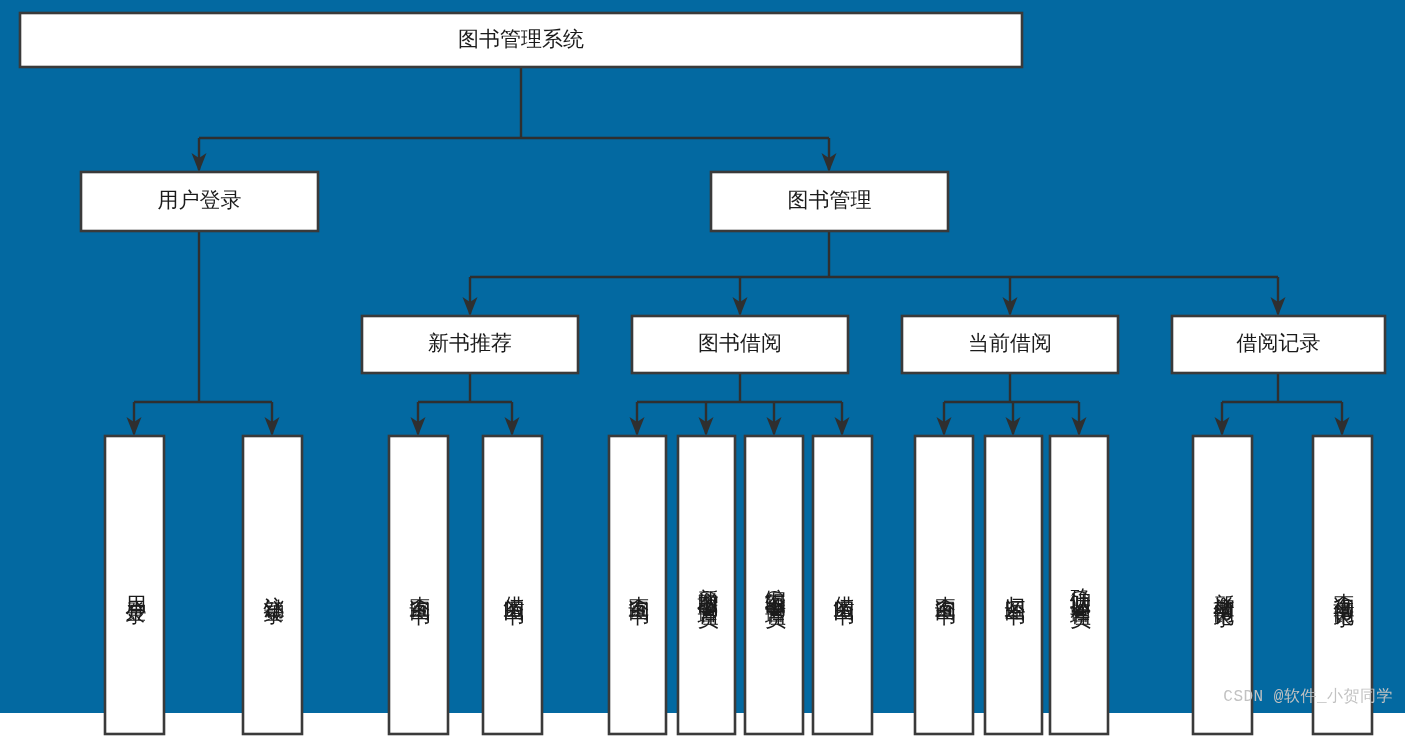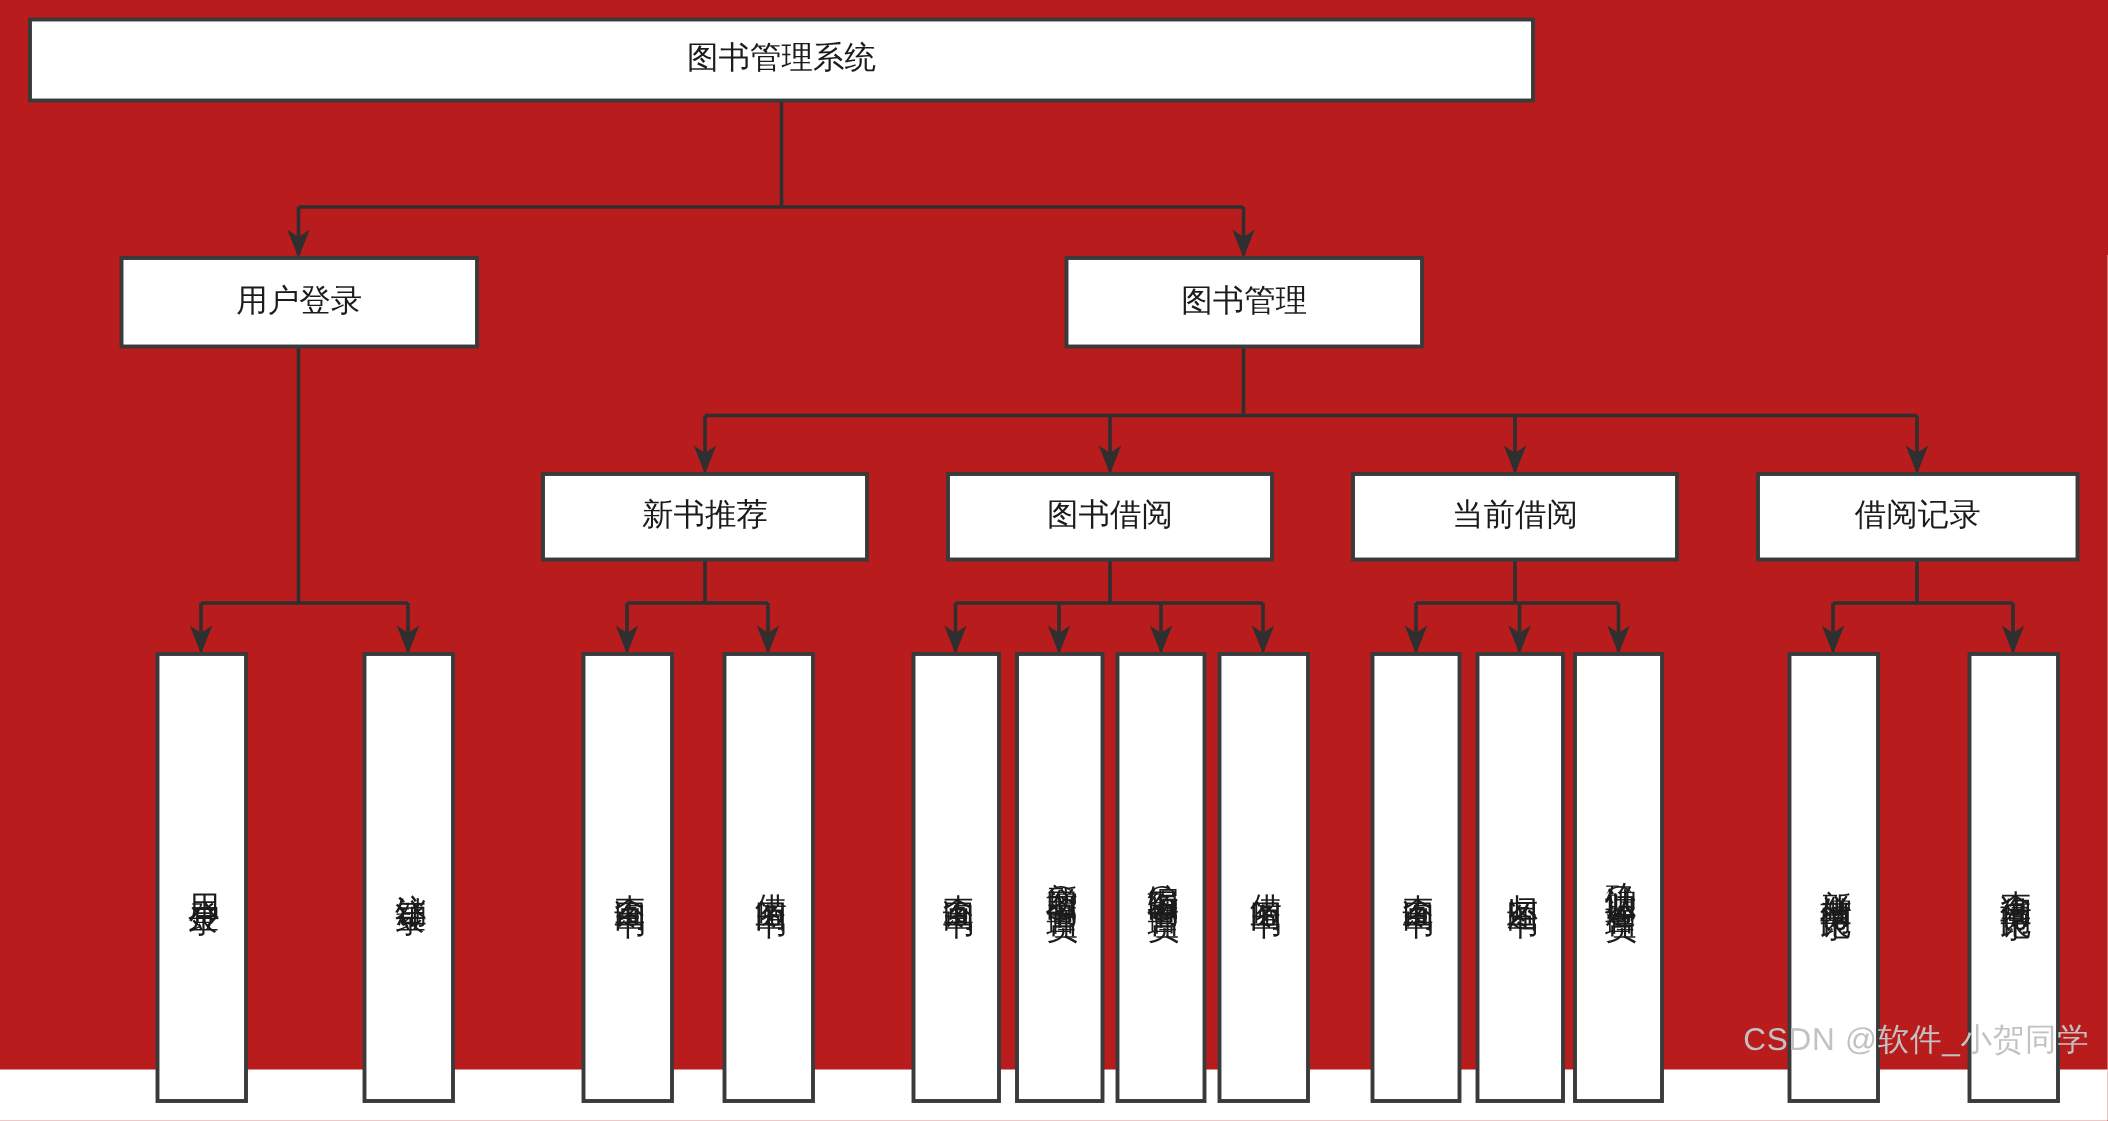--- a/index.html
+++ b/index.html
@@ -10,21 +10,21 @@
   body {
     width: 1405px;
     height: 747px;
     font-family: "Liberation Sans", "DejaVu Sans", sans-serif;
     overflow: hidden;
   }
   #diagram-root {
     position: relative;
     width: 1405px;
     height: 713px;
-    background: #b91c1c;
+    background: #0369a1;
   }
   svg#tree-svg {
     position: absolute;
     left: 0;
     top: 0;
     width: 1405px;
     height: 747px;
     display: block;
   }
   .node-box {
@@ -54,22 +54,22 @@
     fill: none;
   }
   .arrow-head {
     fill: #2f2f2f;
     stroke: none;
   }
   .watermark {
     position: absolute;
     right: 12px;
     bottom: 6px;
-    font-family: Liberation Sans, sans-serif;
-    font-size: 21px;
+    font-family: Liberation Mono, monospace;
+    font-size: 16px;
     color: #c2c2c2;
     letter-spacing: 0.5px;
     white-space: nowrap;
     user-select: none;
   }
 </style>
 </head>
 <body>
 
 <div id="diagram-root">

